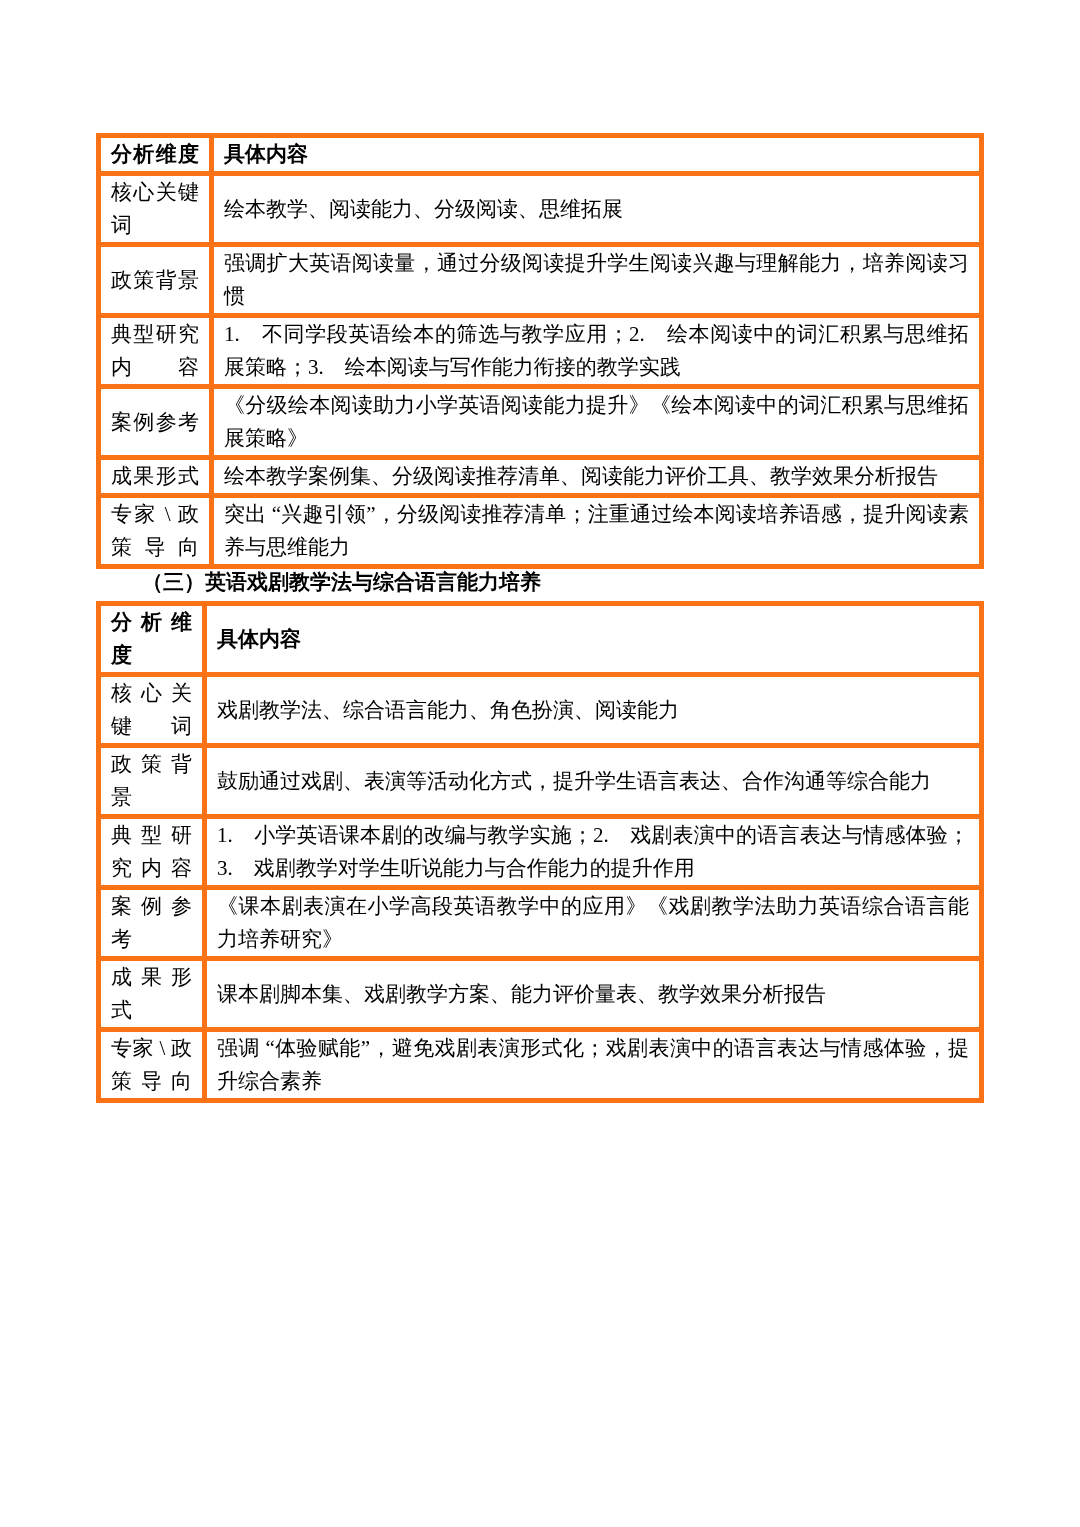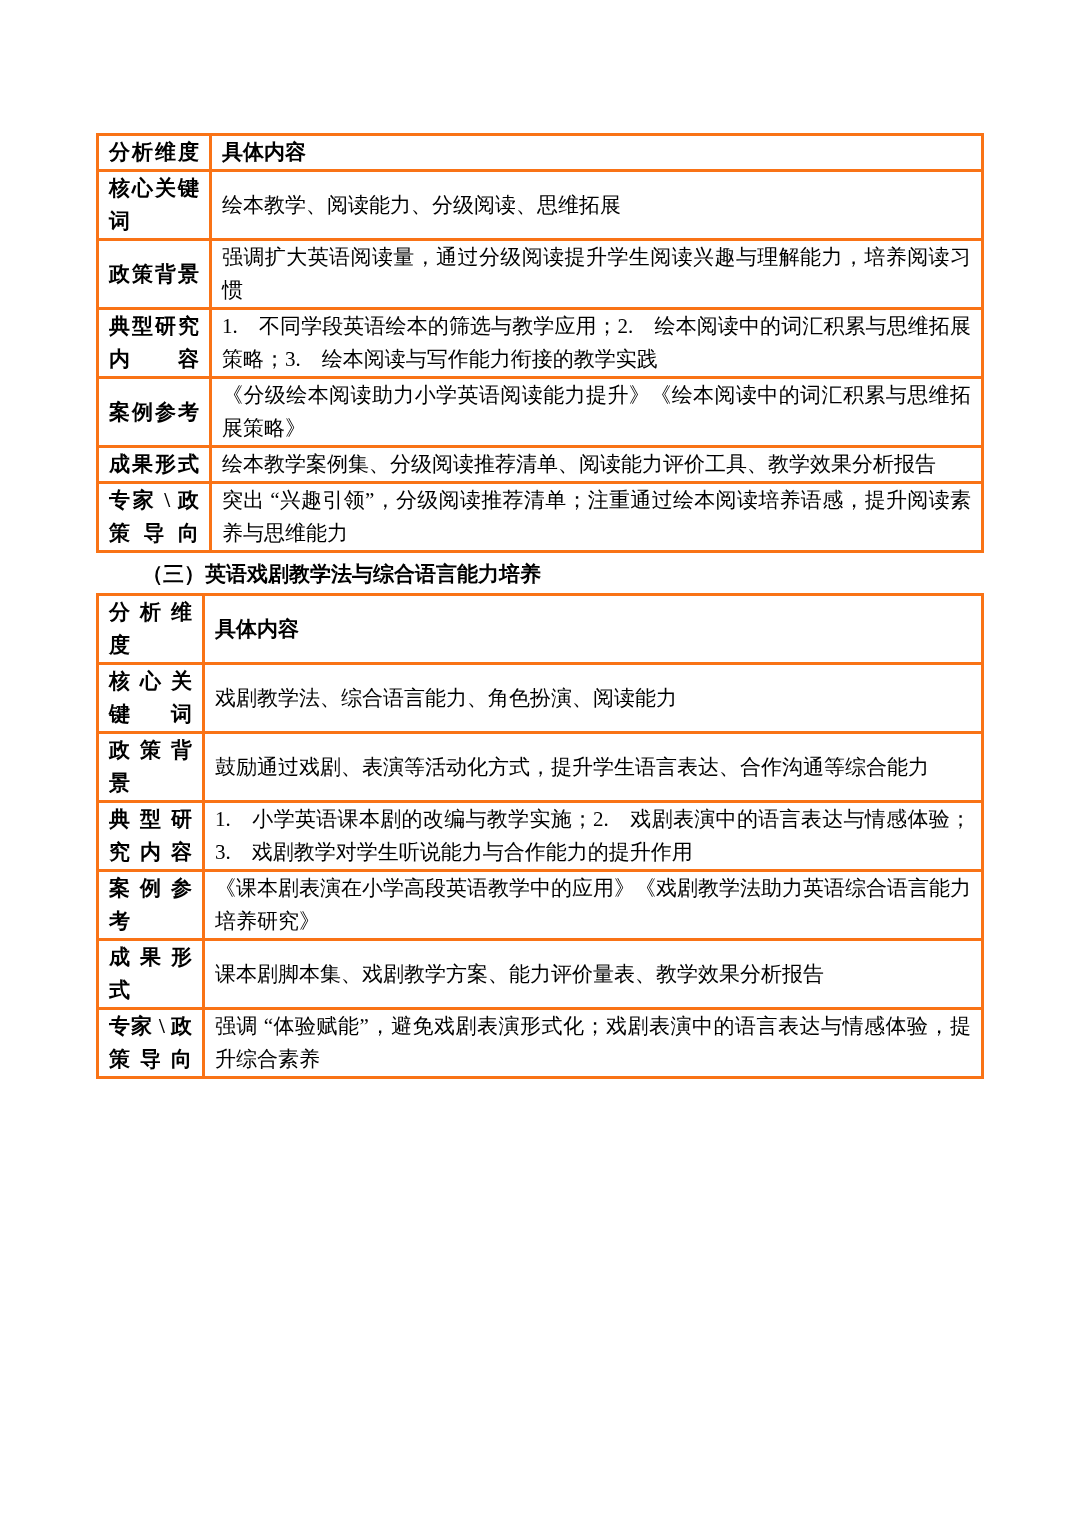--- a/index.html
+++ b/index.html
@@ -19,40 +19,40 @@
     overflow: hidden;
   }
   .heading {
     font-size: 21px;
     font-weight: bold;
     line-height: 27px;
     margin: 0 0 5px 0;
     padding-left: 46px;
     white-space: nowrap;
   }
-  .section + .section .heading { margin-top: 8px; }
+  .section + .section .heading { margin-top: 0; }
   table.t {
     width: 888px;
     table-layout: fixed;
     border-collapse: collapse;
     border: 2px solid #454545;
   }
   table.t td {
-    border: 3px solid #f97316;
+    border: 5px solid #f97316;
     padding: 0 10px;
     vertical-align: middle;
     font-size: 21px;
     line-height: 33px;
     word-break: break-all;
     overflow-wrap: anywhere;
   }
   table.t1 col.c1 { width: 113px; }
   table.t2 col.c1 { width: 106px; }
   td.lbl {
-    font-weight: bold;
+    font-weight: normal;
     text-align: justify;
     text-align-last: justify;
   }
   td.cnt {
     text-align: justify;
     text-justify: inter-character;
   }
   td.hd { font-weight: bold; }
   tr.r1 td { height: 33px; }
 </style>

